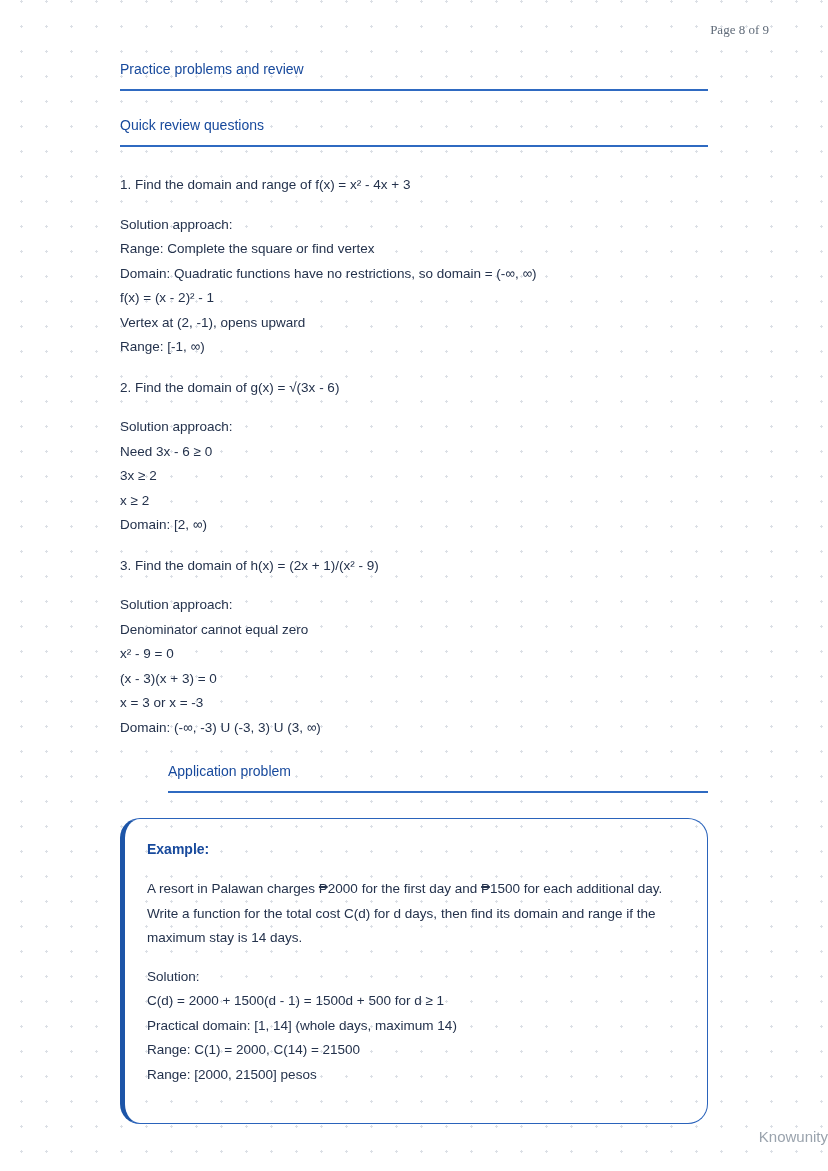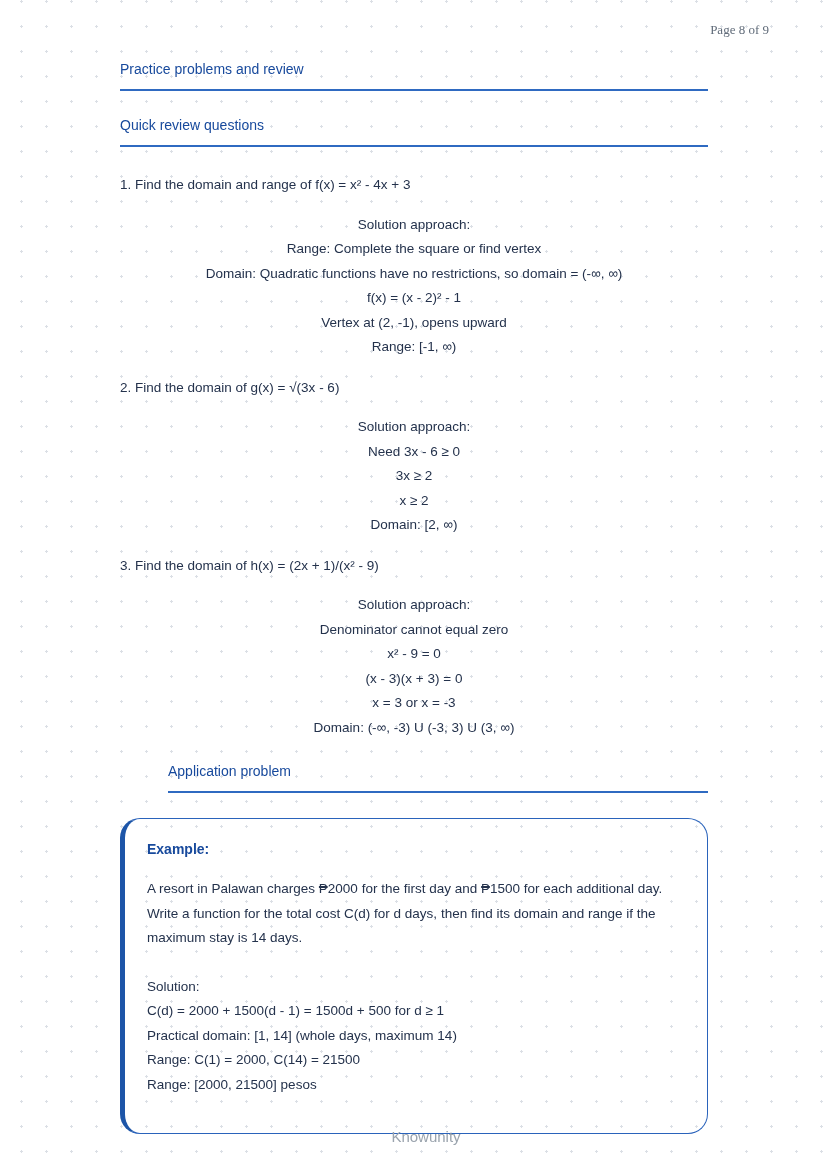--- a/index.html
+++ b/index.html
@@ -41,21 +41,21 @@
   h2.section-title.first { margin-top: 61px; }
   h2.section-title.after-block { margin-top: 23px; margin-left: 48px; }
 
   .question {
     margin-top: 26px;
     font-size: 13.5px;
     line-height: 24.5px;
   }
   .question.follow { margin-top: 16px; }
 
-  .solution { margin-top: 15px; text-align: center; }
+  .solution { margin-top: 15px; }
   .solution p.line,
   .example-body p.line {
     font-size: 13.5px;
     line-height: 24.5px;
   }
 
   .example-box {
     margin-top: 25px;
     border: 1.5px solid var(--box-border, #2a63bb);
     border-left: 5px solid var(--box-bar, #1d55a8);
@@ -66,28 +66,28 @@
     font-size: 14px;
     line-height: 20px;
     font-weight: 700;
     color: var(--accent, #17499c);
   }
   .example-paragraph {
     margin-top: 18px;
     font-size: 13.5px;
     line-height: 24.5px;
   }
-  .example-solution { margin-top: 24px; }
+  .example-solution { margin-top: 14px; }
 
   .footer-brand {
     position: absolute;
     left: 0;
     right: 0;
     top: 1128px;
-    text-align: center;
+    text-align: right;
     font-size: 15px;
     color: var(--footer, #9aa3ad);
     padding-left: 24px;
   }
 </style>
 </head>
 <body>
 
 <div class="page">
 

